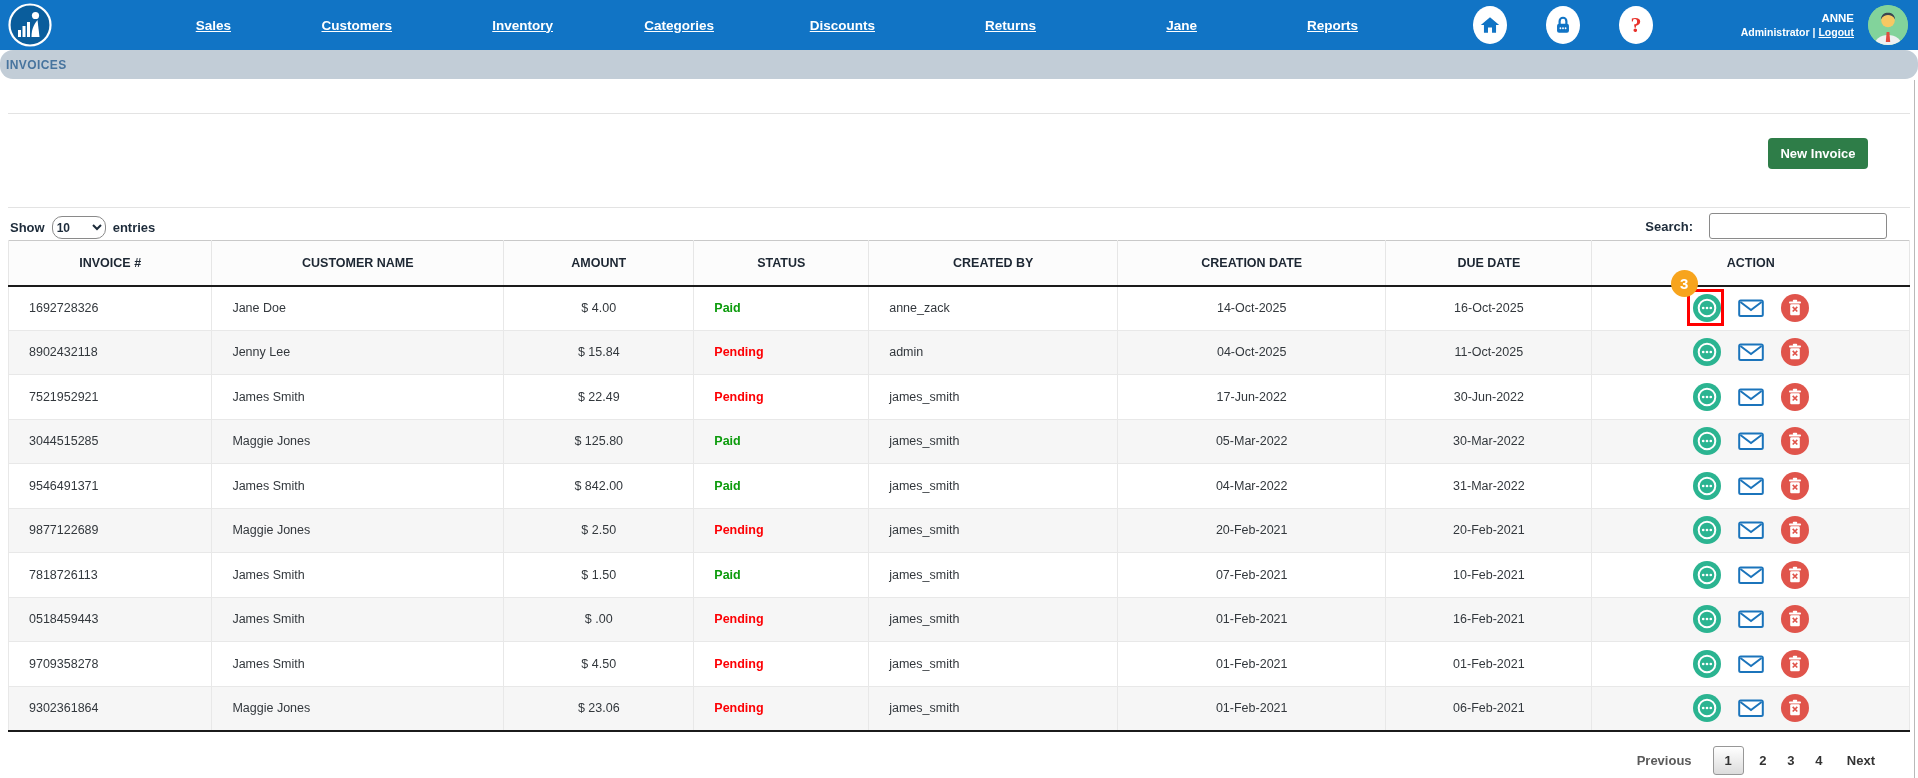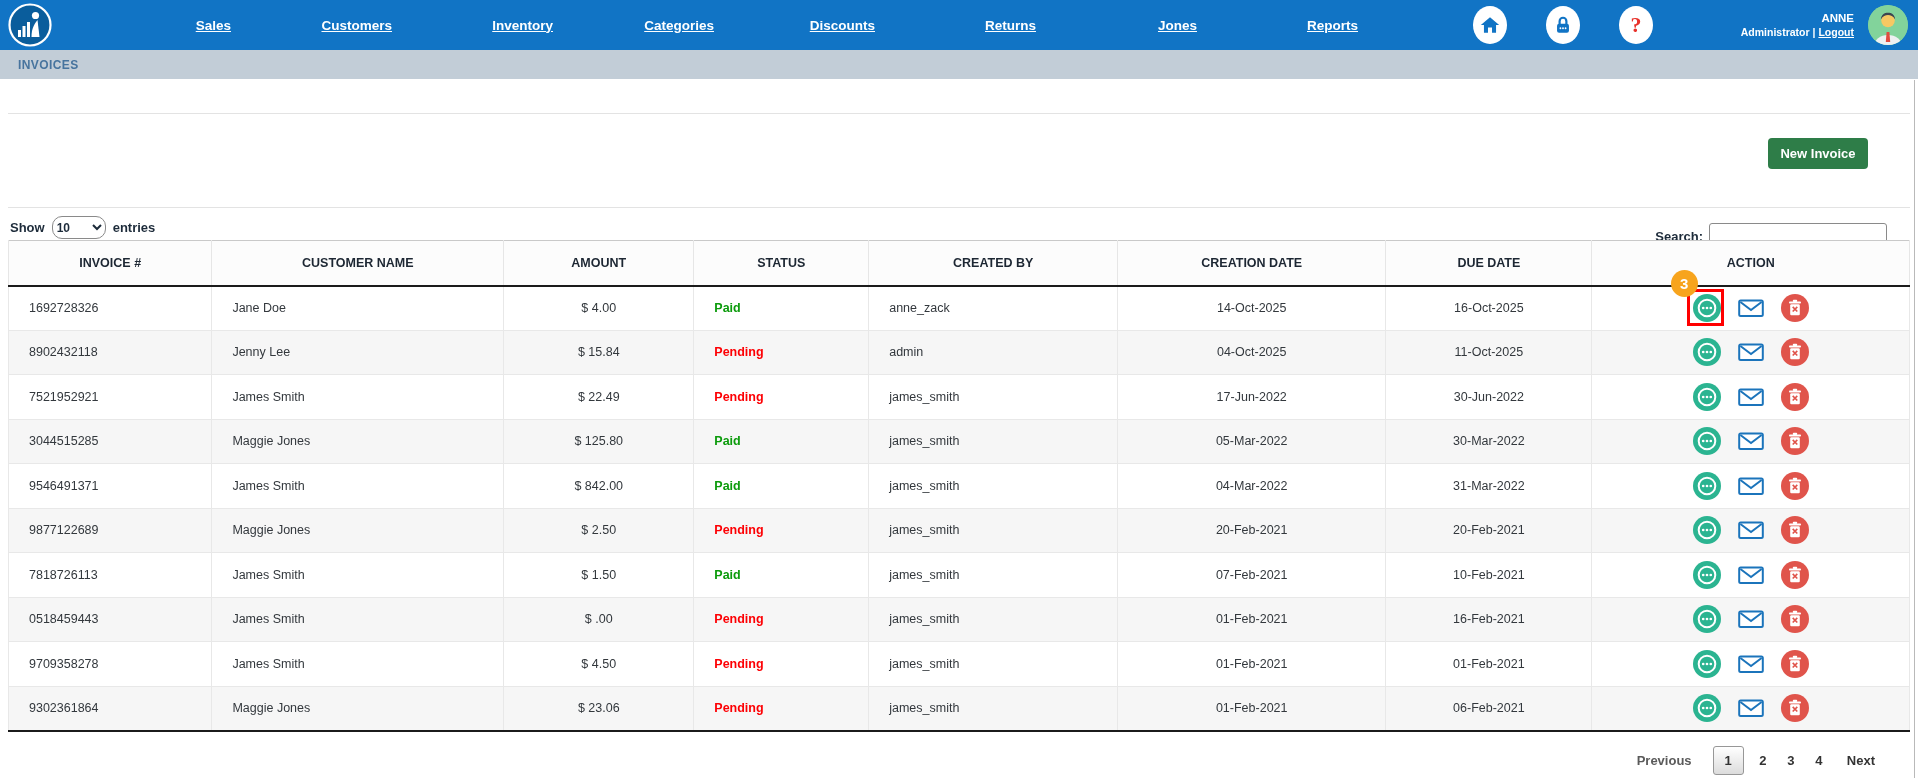--- a/index.html
+++ b/index.html
@@ -17,38 +17,38 @@
   .nav-icon-btn { width:34px; height:38px; border-radius:50%; background:#fff; border:none; cursor:pointer;
                   display:flex; align-items:center; justify-content:center; padding:0; }
   .qmark { color:#e8312a; font-size:22px; font-weight:bold; font-family:"Liberation Serif", serif; }
   .nav-user { margin-left:46px; width:155px; text-align:right; color:#fff; line-height:1.3; }
   .nav-user .uname { font-size:11.5px; font-weight:bold; }
   .nav-user .urole { font-size:10.5px; font-weight:bold;text-align:right; }
   .nav-user .logout { text-decoration:underline; cursor:pointer; }
   .avatar { width:40px; height:40px; margin-left:14px; border-radius:50%; overflow:hidden; flex:0 0 auto; cursor:pointer; background:#82d39b; border:none; padding:0; }
 
   
-  .breadcrumb { height:29px; background:#c2cdd7; display:flex; align-items:center; padding-left:18px;
-                font-size:12px; font-weight:bold; color:#47749e; letter-spacing:.4px; }
+  .breadcrumb { height:29px; background:#c2cdd7; display:flex; align-items:center; padding-left:6px;
+                font-size:12px; font-weight:bold; color:#47749e; letter-spacing:.4px;border-radius:13px; }
 
   
   .hr1, .hr2 { position:absolute; left:8px; right:8px; border-top:1px solid #e3e3e3; }
   .hr1 { top:113px; } .hr2 { top:207px; }
   .btn-new { position:absolute; top:138px; right:50px; width:100px; height:31px; background:#2e7d48;
              color:#fff; font-weight:bold; font-size:13px; border:none; border-radius:4px; cursor:pointer;
              font-family:"Liberation Sans", sans-serif; }
 
   
   .show-group { position:absolute; top:216px; left:10px; display:flex; align-items:center; gap:7px;
                 font-size:13px; font-weight:bold; color:#1d2b3a;justify-content:space-between; }
   .show-group select { width:54px; height:23px; font-size:12px; font-weight:bold; color:#1d2b3a;
                        border:1px solid #8a8a8a; border-radius:10px; background:#fff;
                        font-family:"Liberation Sans", sans-serif; }
-  .search-group { position:absolute; top:213px; right:31px; display:flex; align-items:center; gap:6px;
-                  font-size:13px; font-weight:bold; color:#1d2b3a;margin-top:10px; }
+  .search-group { position:absolute; top:213px; right:31px; display:flex; align-items:center; gap:16px;
+                  font-size:13px; font-weight:bold; color:#1d2b3a; }
   .search-group input { width:178px; height:26px; border:1px solid #8a8a8a; border-radius:3px;
                         font-size:13px; padding:0 6px; font-family:"Liberation Sans", sans-serif; }
 
   
   table.inv { position:absolute; top:240px; left:8px; width:1902px; border-collapse:collapse;
               table-layout:fixed; font-size:12.5px; color:#33383d; border:1px solid #c9c9c9; }
   table.inv thead th { height:45px; font-weight:bold; color:#1d2733; font-size:12.5px; text-align:center;
                        background:#fcfcfc; border-left:1px solid #e6e6e6; border-right:1px solid #e6e6e6;
                        border-bottom:2px solid #1b1b1b; cursor:pointer; }
   table.inv tbody td { height:44.5px; border:1px solid #e8e8e8; overflow:visible; }
@@ -101,21 +101,21 @@
       </svg>
     </button>
 
     <nav class="nav-menu">
       <a class="nav-item">Sales</a>
       <a class="nav-item">Customers</a>
       <a class="nav-item">Inventory</a>
       <a class="nav-item">Categories</a>
       <a class="nav-item">Discounts</a>
       <a class="nav-item">Returns</a>
-      <a class="nav-item">Jones</a>
+      <a class="nav-item">Jane</a>
       <a class="nav-item">Reports</a>
     </nav>
 
     <div class="nav-icons">
       <button class="nav-icon-btn">
         <svg width="22" height="22" viewBox="0 0 24 24">
           <path d="M12 3.5 L22 12 H18.6 V20.5 H14.2 V14.8 H9.8 V20.5 H5.4 V12 H2 Z" fill="#1174c5"></path>
         </svg>
       </button>
       <button class="nav-icon-btn">

